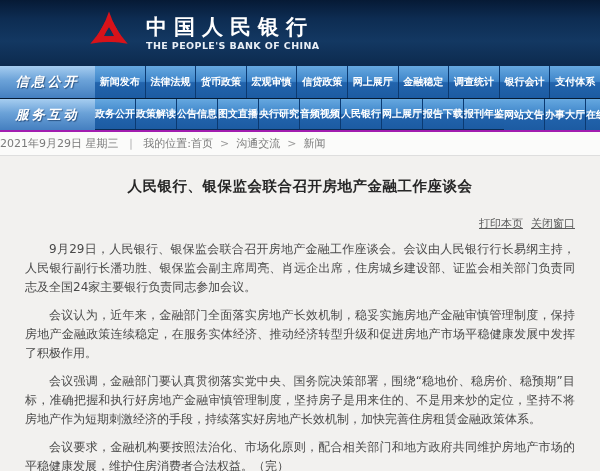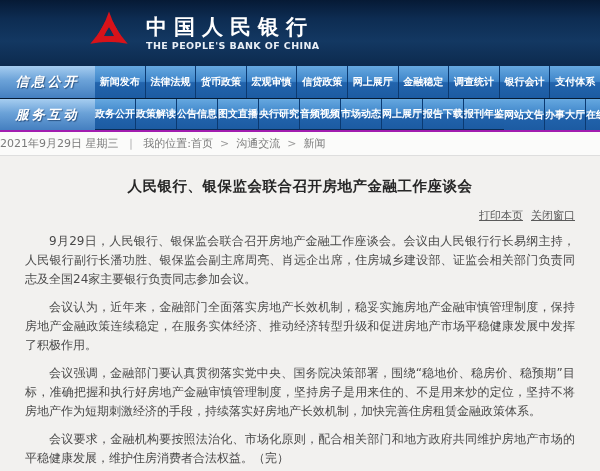--- a/index.html
+++ b/index.html
@@ -25,21 +25,21 @@
   .nav-btn:last-child { border-right:none; }
   .nav-btn.filler { cursor:default; }
 
   
   .breadcrumb { height:24px; background:#fbfbfa; border-bottom:1px solid #dedede; display:flex; align-items:center; font-size:11px; color:#7a7a7a; gap:7px; }
   .crumb-link { color:#7a7a7a; cursor:pointer; }
   .crumb-sep { color:#9a9a9a; }
 
   
   .content { padding:0 25px; }
-  .article-title { text-align:center; font-family:"DejaVu Serif","Liberation Serif",serif; font-weight:bold; font-size:14.5px; color:#272727; margin:21px 0 12px; letter-spacing:0.5px; }
+  .article-title { text-align:center; font-family:"DejaVu Serif","Liberation Serif",serif; font-weight:bold; font-size:14.5px; color:#272727; margin:21px 0 20px; letter-spacing:0.5px; }
   .meta-row { display:flex; align-items:center; font-size:11px; color:#9b9b9b; border-bottom:1px solid #cfcfcd; padding-bottom:6px; }
   .meta-left { display:flex; gap:7px; align-items:center; }
   .size-link { text-decoration:underline; cursor:pointer; color:#9b9b9b; }
   .meta-center { flex:1; text-align:center; }
   .meta-right { white-space:nowrap; }
   .print-row { display:flex; justify-content:flex-end; gap:8px; font-size:11px; color:#5a5a5a; margin-top:9px; }
   .print-link { text-decoration:underline; cursor:pointer; }
   .article-body { margin-top:4px; }
   .article-body p { font-size:12px; line-height:19px; color:#4a4a4a; text-indent:2em; margin:9px 0; text-align:justify; }
 </style>
@@ -89,21 +89,21 @@
       <div class="nav-section">
         <div class="nav-label">服务互动</div>
         <div class="nav-rows">
           <div class="nav-row">
             <div class="nav-btn">政务公开</div>
             <div class="nav-btn">政策解读</div>
             <div class="nav-btn">公告信息</div>
             <div class="nav-btn">图文直播</div>
             <div class="nav-btn">央行研究</div>
             <div class="nav-btn">音频视频</div>
-            <div class="nav-btn">市场动态</div>
+            <div class="nav-btn">人民银行</div>
             <div class="nav-btn">网上展厅</div>
             <div class="nav-btn">报告下载</div>
             <div class="nav-btn">报刊年鉴</div>
           </div>
           <div class="nav-row">
             <div class="nav-btn">网站文告</div>
             <div class="nav-btn">办事大厅</div>
             <div class="nav-btn">在线申报</div>
             <div class="nav-btn">下载中心</div>
             <div class="nav-btn">网上调查</div>

